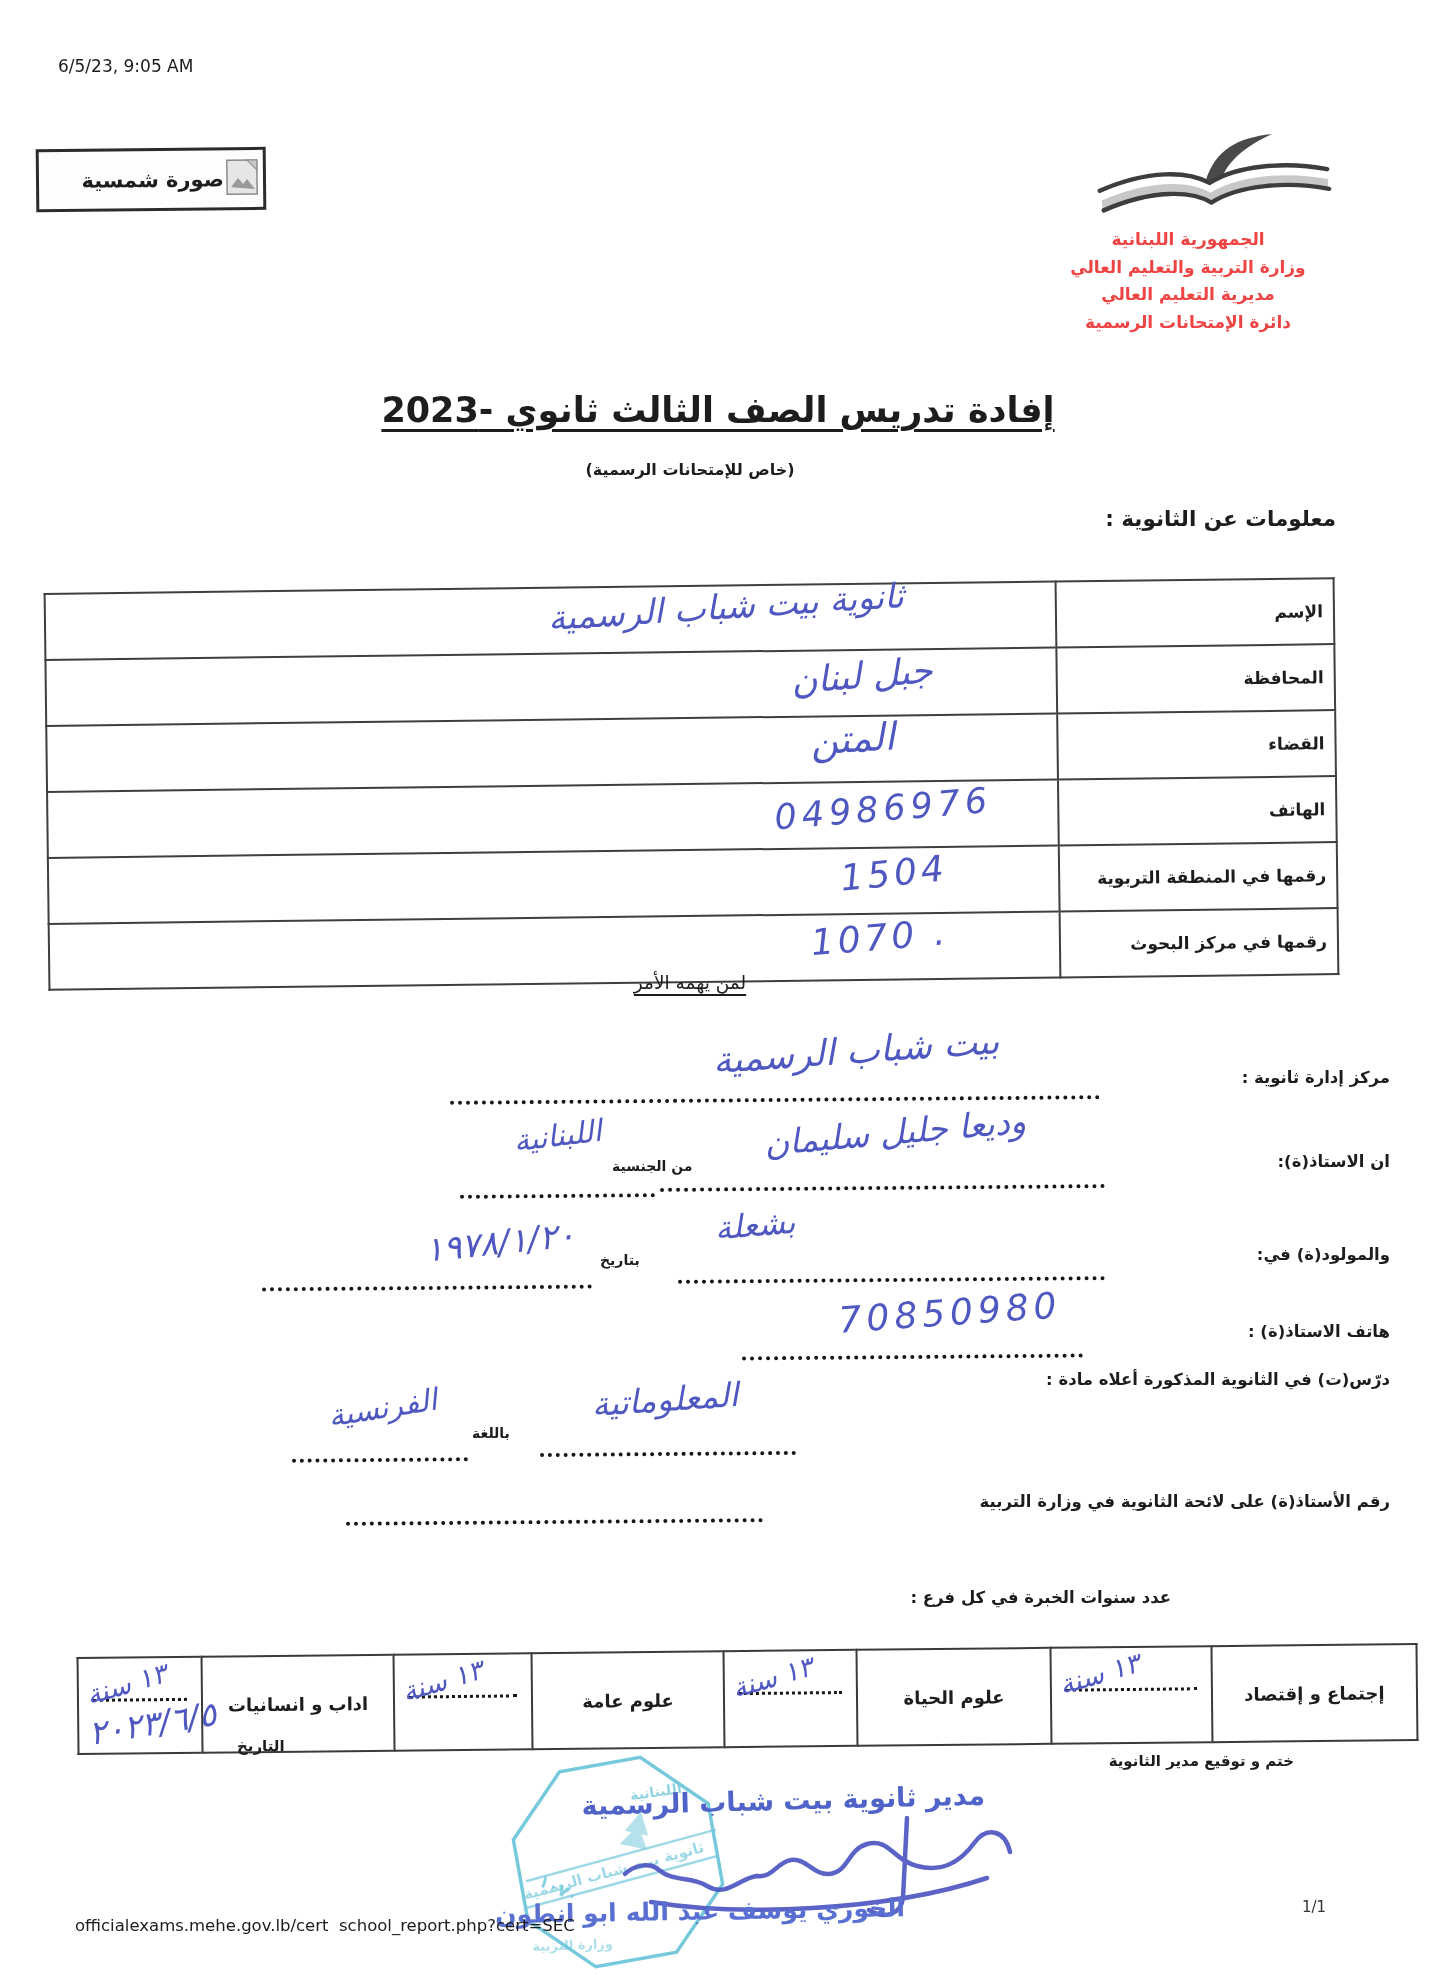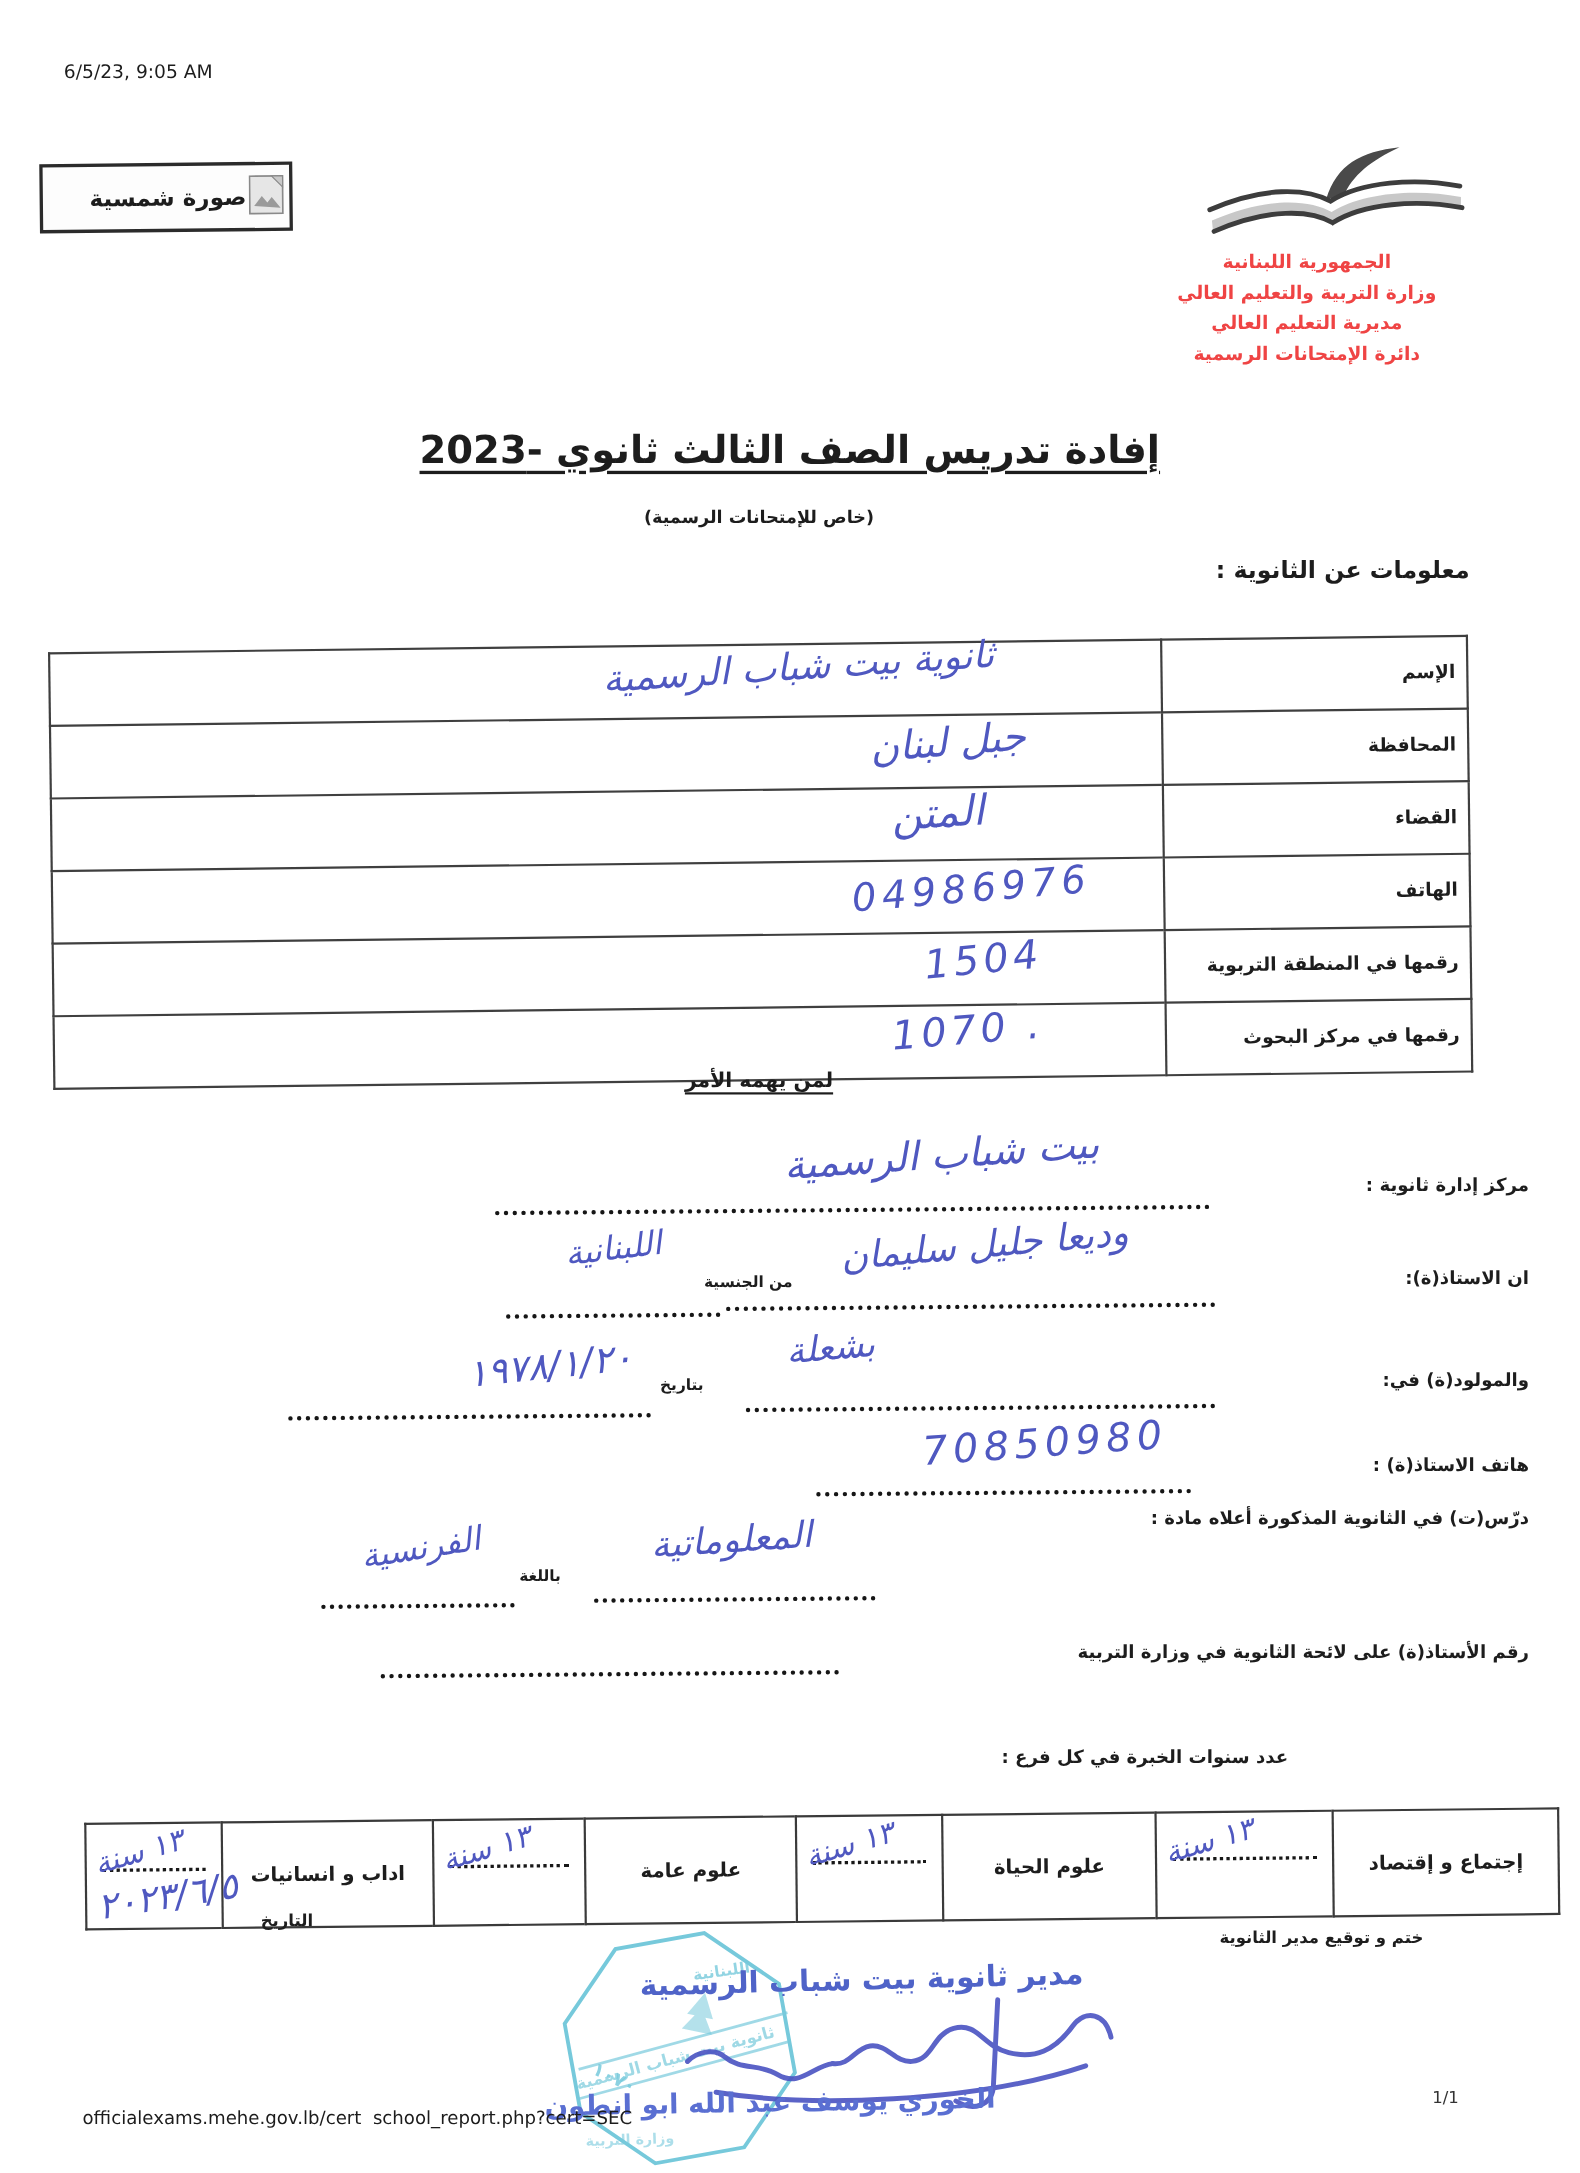--- a/index.html
+++ b/index.html
@@ -44,21 +44,21 @@
         transform-origin:center; }
   .hw.center { text-align:center; }
   .hw-r1 { left:450px; top:0px; width:460px; font-size:34px; transform:rotate(-3deg); }
   .hw-r2 { left:700px; top:4px; width:230px; font-size:36px; transform:rotate(-4deg); }
   .hw-r3 { left:720px; top:0px; width:170px; font-size:38px; transform:rotate(-3deg); }
   .hw-r4 { left:690px; top:6px; width:290px; font-size:35px; letter-spacing:5px; direction:ltr; transform:rotate(-4deg); }
   .hw-r5 { left:750px; top:4px; width:190px; font-size:36px; letter-spacing:4px; direction:ltr; transform:rotate(-5deg); }
   .hw-r6 { left:730px; top:2px; width:200px; font-size:36px; letter-spacing:4px; direction:ltr; transform:rotate(-4deg); }
   
   .concern-heading { left:0; top:972px; width:1380px; text-align:center; direction:rtl;
-                     font-weight:bold; font-size:18.5px;
+                     font-weight:normal; font-size:18.5px;
                      text-decoration:underline; text-decoration-thickness:2px; text-underline-offset:5px; }
   .flabel { position:absolute; direction:rtl; font-weight:bold; font-size:16.5px; white-space:nowrap; }
   .flabel.small { font-size:14px; }
   .dots { position:absolute; height:8px; border-bottom:4px dotted #161616; transform:rotate(-0.5deg); }
   
   .exp-table { position:absolute; left:77px; top:1650px; border-collapse:collapse; direction:rtl;
                transform:rotate(-0.6deg); table-layout:fixed; }
   .exp-table td { border:2.5px solid #3a3a3a; height:92px; text-align:center;
                   font-weight:bold; font-size:18px; position:relative; overflow:visible; }
   .exp-dots { position:absolute; left:14px; right:14px; top:34px; height:6px; border-bottom:3.5px dotted #181818; }
@@ -158,21 +158,21 @@
 
   <div class="abs concern-heading">لمن يهمه الأمر</div>
 
   <div class="flabel" style="right:46px; top:1068px;">مركز إدارة ثانوية :</div>
   <div class="dots" style="left:450px; width:650px; top:1090px;"></div>
   <span class="hw center" style="left:616px; width:480px; top:1030px; font-size:36px; transform:rotate(-4deg);">بيت شباب الرسمية</span>
 
   <div class="flabel" style="right:46px; top:1152px;">ان الاستاذ(ة):</div>
   <div class="dots" style="left:660px; width:445px; top:1178px;"></div>
   <span class="hw center" style="left:680px; width:430px; top:1112px; font-size:34px; transform:rotate(-5deg);">وديعا جليل سليمان</span>
-  <div class="flabel small" style="left:640px; top:1158px;">من الجنسية</div>
+  <div class="flabel small" style="left:612px; top:1158px;">من الجنسية</div>
   <div class="dots" style="left:460px; width:195px; top:1186px;"></div>
   <span class="hw center" style="left:450px; width:215px; top:1118px; font-size:30px; transform:rotate(-7deg);">اللبنانية</span>
 
   <div class="flabel" style="right:46px; top:1245px;">والمولود(ة) في:</div>
   <div class="dots" style="left:678px; width:427px; top:1270px;"></div>
   <span class="hw center" style="left:650px; width:210px; top:1206px; font-size:32px; transform:rotate(-5deg);">بشعلة</span>
   <div class="flabel small" style="left:600px; top:1252px;">بتاريخ</div>
   <div class="dots" style="left:262px; width:330px; top:1278px;"></div>
   <span class="hw center" style="left:350px; width:300px; top:1222px; font-size:34px; direction:ltr; letter-spacing:2px; transform:rotate(-6deg);">١٩٧٨/١/٢٠</span>
 

